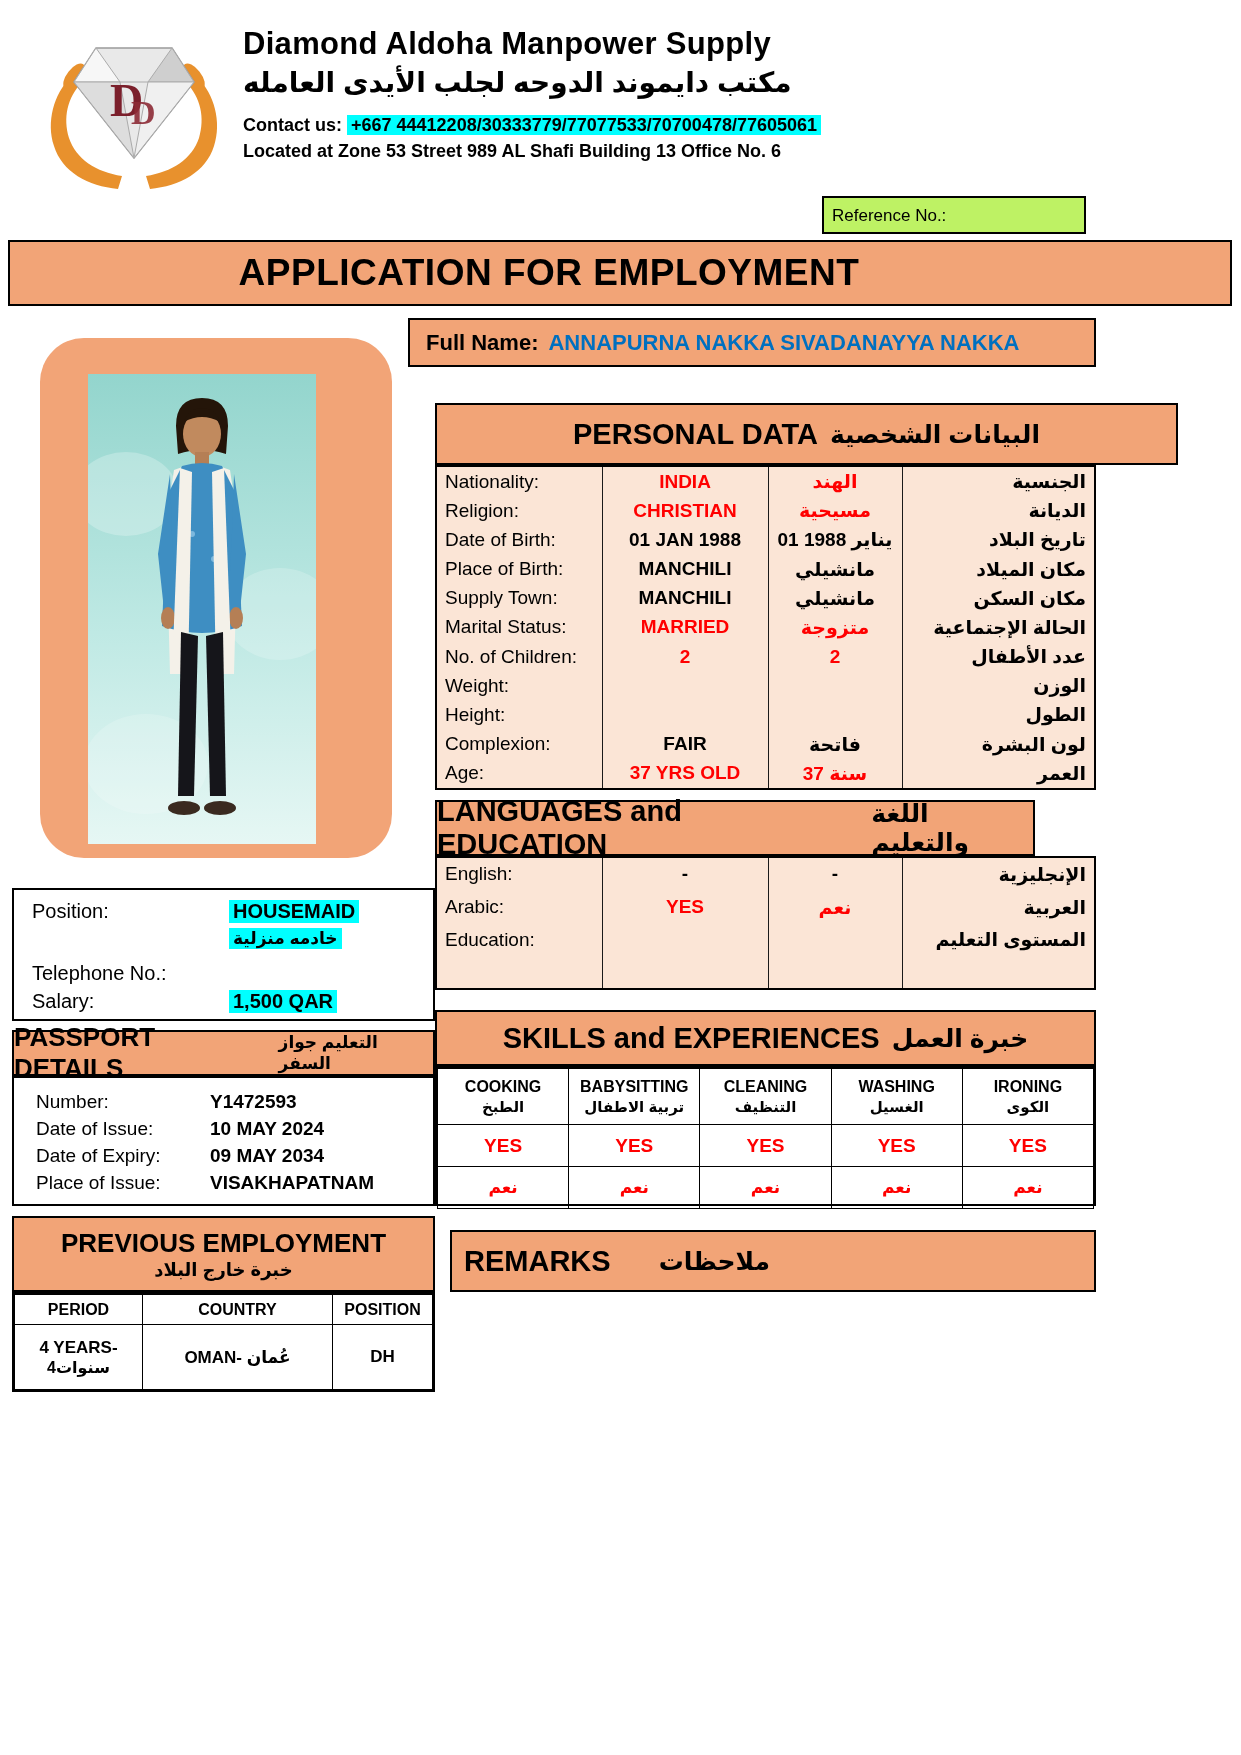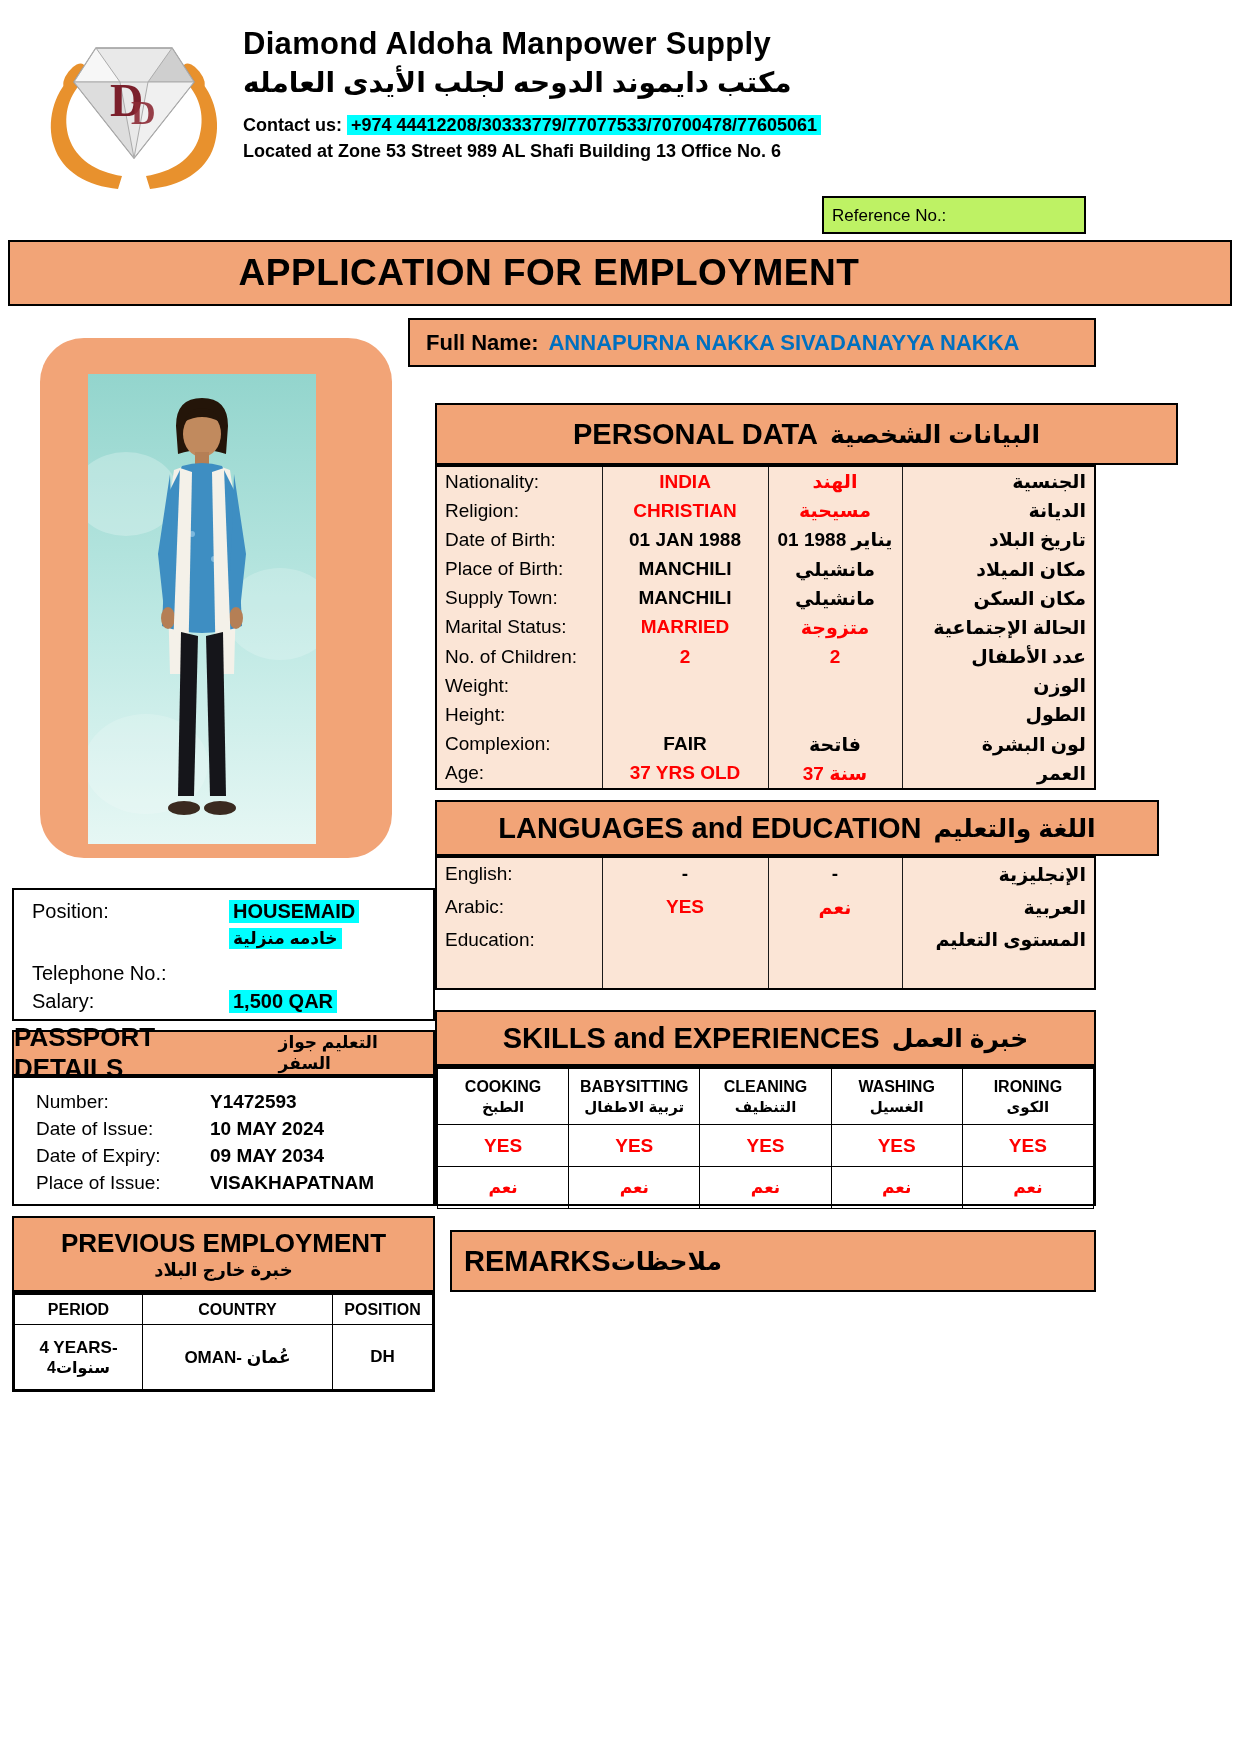--- a/index.html
+++ b/index.html
@@ -68,21 +68,21 @@
 
   
   table.prev{width:100%;height:100%;border-collapse:collapse;table-layout:fixed;}
   table.prev th,table.prev td{border:1px solid #000;text-align:center;vertical-align:middle;}
   table.prev th{font-size:16px;font-weight:800;height:30px;margin-top:27px;}
   table.prev td{font-size:17px;font-weight:700;}
 
   
   .remarks-header{display:flex;align-items:center;padding-left:12px;font-weight:800;}
   .remarks-header .en{font-size:29px;}
-  .remarks-header .ar{font-size:25px;font-weight:700;}
+  .remarks-header .ar{font-size:25px;font-weight:700;margin-left:48px;}
   .remark-en{display:inline-block;font-size:32px;font-weight:800;padding:3px 8px;}
   .remark-ar-wrap{margin-top:12px;text-align:right;padding-right:104px;}
   .remark-ar{display:inline-block;font-size:26px;font-weight:700;padding:4px 8px;direction:rtl;}
 </style>
 </head>
 <body>
 
 <div class="page">
 
   <div class="abs" style="left:36px;top:26px;width:196px;height:170px;">
@@ -100,21 +100,21 @@
       <text x="74" y="90" font-size="46" font-weight="bold" fill="#7B1F2B" font-family="Liberation Serif, DejaVu Serif, serif">D</text>
       <text x="95" y="98" font-size="34" font-weight="bold" fill="#8d2b36" opacity="0.9" font-family="Liberation Serif, DejaVu Serif, serif">D</text>
     </svg>
   </div>
 
   <div class="abs" style="left:243px;top:26px;width:860px;">
     <div class="company-en">Diamond Aldoha Manpower Supply</div>
     <div class="company-ar">مكتب دايموند الدوحه لجلب الأيدى العامله</div>
     <div class="contact-line">
       <span>Contact us:</span>
-      <span class="hl">+974 44412208/30333779/77077533/70700478/77605061</span>
+      <span class="hl">+667 44412208/30333779/77077533/70700478/77605061</span>
     </div>
     <div class="address-line">Located at Zone 53 Street 989 AL Shafi Building 13 Office No. 6</div>
   </div>
 
   <div class="abs ref-box" style="left:822px;top:196px;width:264px;height:38px;">
     <span>Reference No.:</span>
   </div>
 
   <div class="abs banner title-banner" style="left:8px;top:240px;width:1224px;height:66px;">
     <span>APPLICATION FOR EMPLOYMENT</span>
@@ -240,21 +240,21 @@
       <tr>
         <td class="c1">Age:</td>
         <td class="c2 red">37 YRS OLD</td>
         <td class="c3 red">37 سنة</td>
         <td class="c4">العمر</td>
       </tr>
     </tbody>
       </table>
   </div>
 
-  <div class="abs banner sec-header" style="left:435px;top:800px;width:724px;height:56px;">
+  <div class="abs banner sec-header" style="left:435px;top:800px;width:600px;height:56px;">
     <span class="en">LANGUAGES and EDUCATION</span>
     <span class="ar">اللغة والتعليم</span>
   </div>
 
   <div class="abs box peach" style="left:435px;top:856px;width:661px;height:134px;">
     <table class="grid">
       <colgroup>
           <col style="width:165px">
           <col style="width:166px">
           <col style="width:134px">

